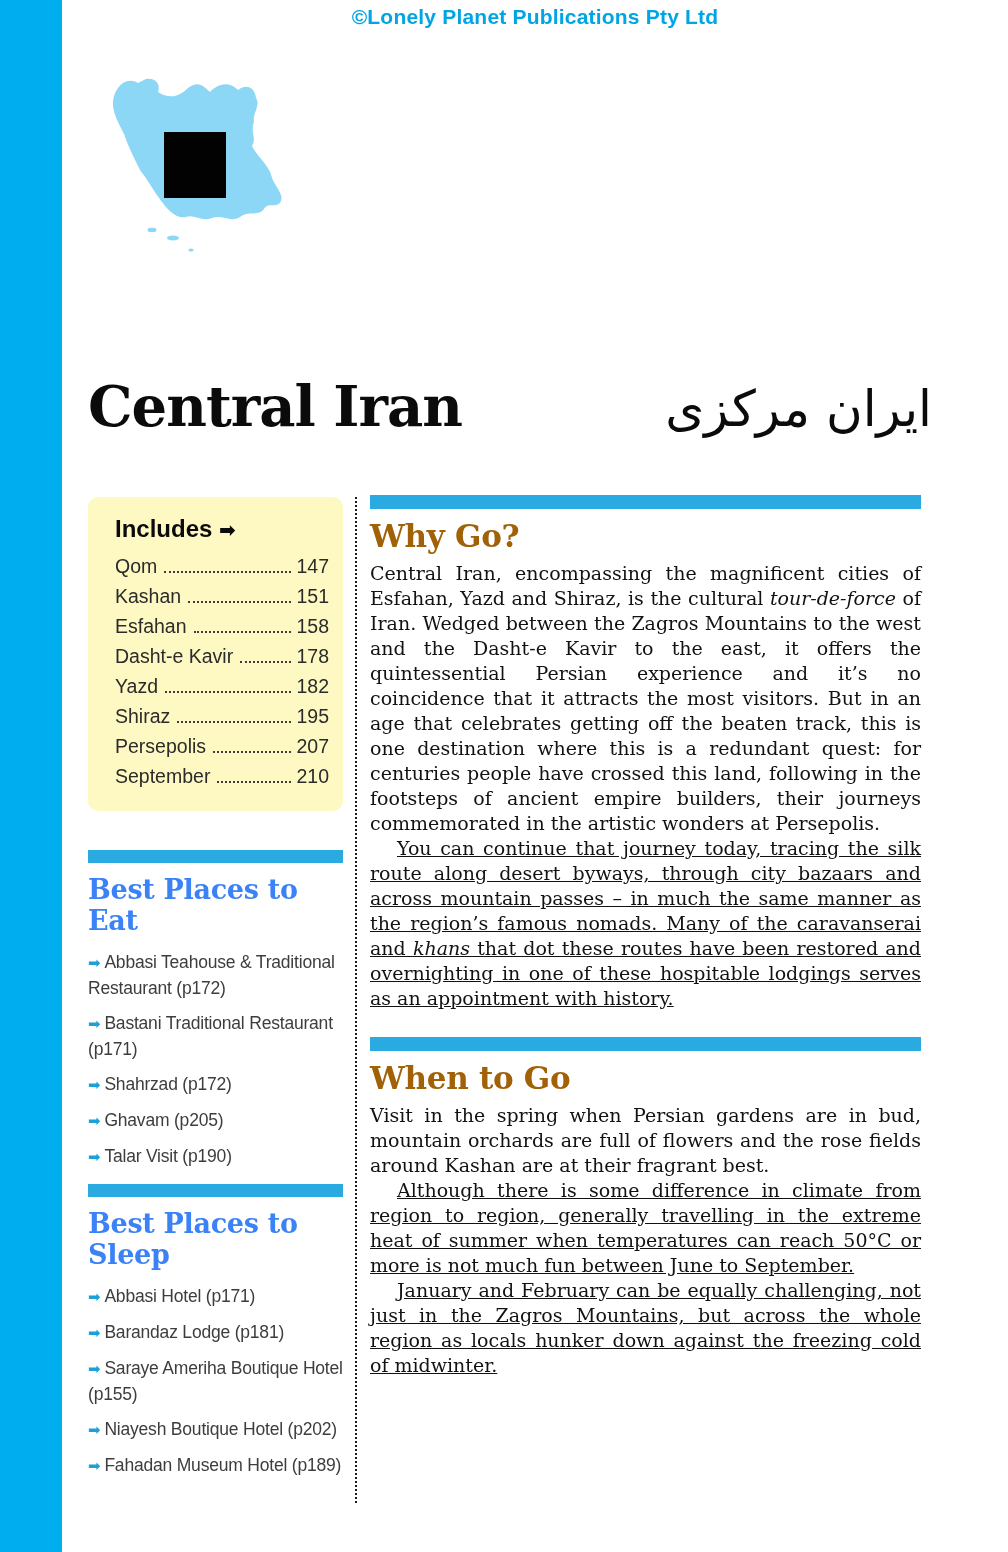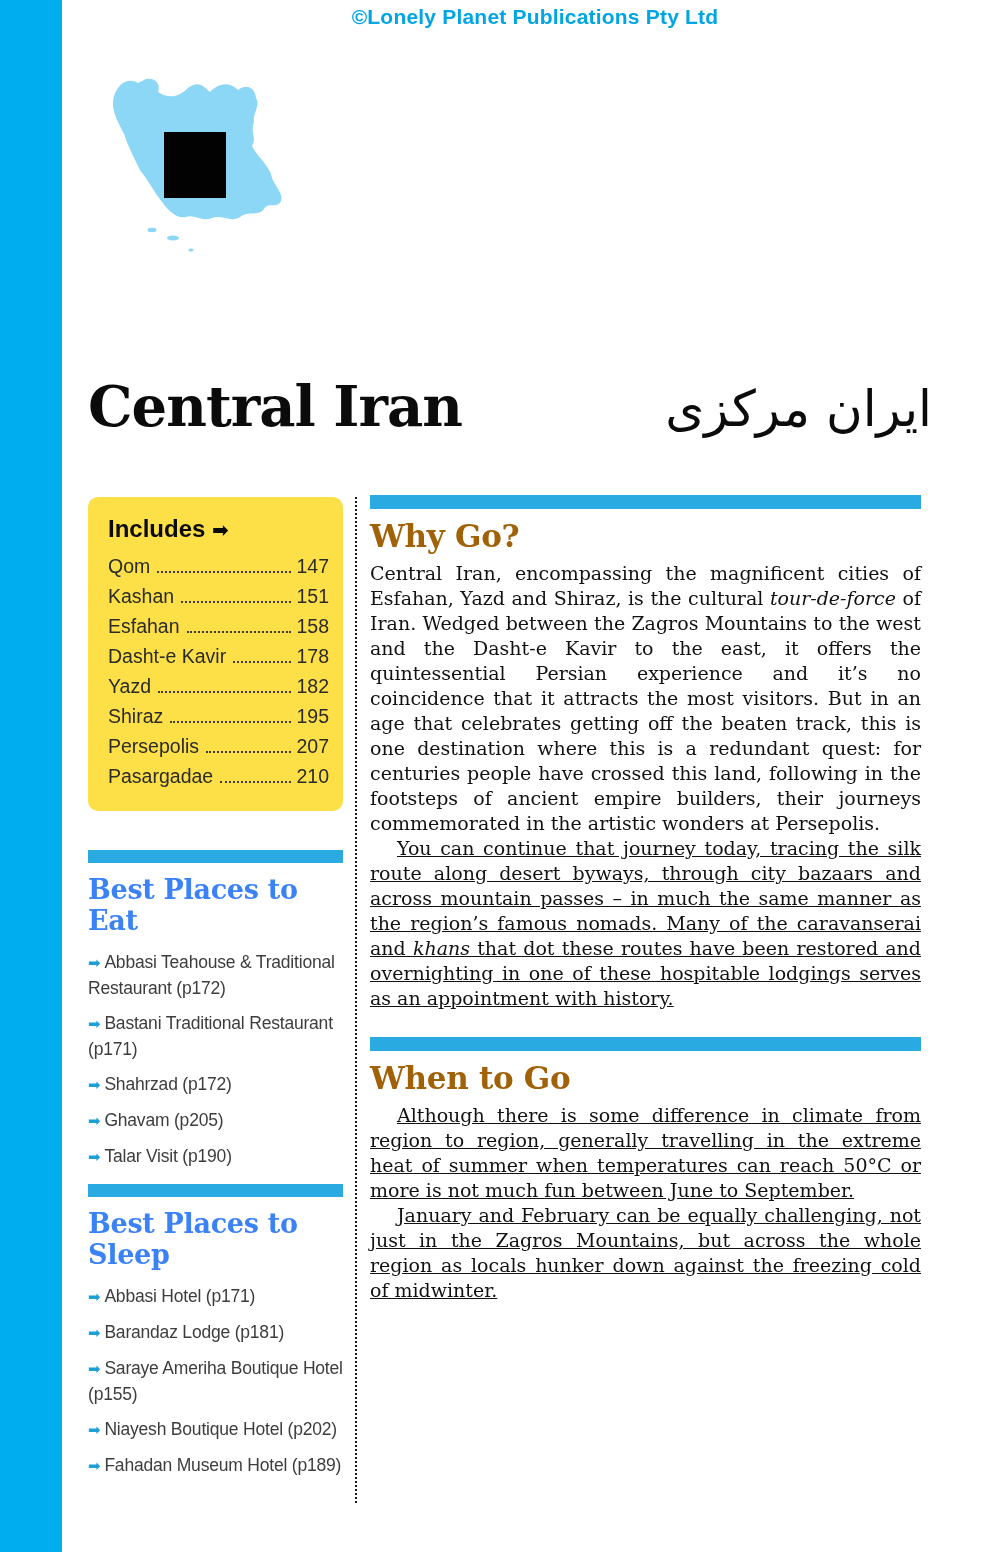--- a/index.html
+++ b/index.html
@@ -21,21 +21,21 @@
   .title-fa { font-family:"DejaVu Sans", sans-serif; font-size:50px; color:#0b0b0b;
               line-height:1; direction:rtl; }
 
   .left-col  { position:absolute; left:88px;  top:497px; width:255px; }
   .right-col { position:absolute; left:370px; top:495px; width:551px; }
 
   .col-divider { position:absolute; left:355px; top:497px; height:1006px;
                  border-left:2px dotted #1a1a1a; }
 
   
-  .includes-box { background:#fde047; border-radius:10px; padding:18px 14px 20px 20px; }
+  .includes-box { background:#fef9c3; border-radius:10px; padding:18px 14px 20px 27px; }
   .includes-heading { font-family:"Liberation Sans", sans-serif; font-weight:bold;
                       font-size:24px; color:#0b0b0b; margin-bottom:8px; }
   .includes-heading .inc-arrow { font-family:"DejaVu Sans", sans-serif; font-size:20px; }
   .inc-row { display:flex; align-items:baseline; font-family:"Liberation Sans", sans-serif;
              font-size:19.5px; color:#2b2b2b; line-height:30px; }
   .inc-leader { flex:1; border-bottom:2.6px dotted #3d3d3d; margin:0 5px 5px 7px; min-width:12px; }
   .inc-page { color:#2b2b2b; }
 
   
   .section-bar { height:13px; background:#29ABE2; }
@@ -119,21 +119,21 @@
       <span>Shiraz</span>
         <span class="inc-leader"></span>
         <span class="inc-page">195</span>
     </div>
     <div class="inc-row">
       <span>Persepolis</span>
         <span class="inc-leader"></span>
         <span class="inc-page">207</span>
     </div>
     <div class="inc-row">
-      <span>Pasargadae</span>
+      <span>September</span>
         <span class="inc-leader"></span>
         <span class="inc-page">210</span>
     </div>
   </div>
 
   <div class="side-section">
     <div class="section-bar"></div>
     <div class="side-heading">Best Places to Eat</div>
     <div class="side-item"><span class="bullet">➡</span><span>Abbasi Teahouse &amp; Traditional Restaurant (p172)</span></div>
     <div class="side-item"><span class="bullet">➡</span><span>Bastani Traditional Restaurant (p171)</span></div>
@@ -159,17 +159,18 @@
   <div class="section-bar" style="height:14px;"></div>
   <div class="main-heading">Why Go?</div>
 
   <p class="body-p"><span>Central Iran, encompassing the magnificent cities of Esfahan, Yazd and Shiraz, is the cultural </span><em>tour-de-force</em><span> of Iran. Wedged between the Zagros Mountains to the west and the Dasht-e Kavir to the east, it offers the quintessential Persian experience and it’s no coincidence that it attracts the most visitors. But in an age that celebrates getting off the beaten track, this is one destination where this is a redundant quest: for centuries people have crossed this land, following in the footsteps of ancient empire builders, their journeys commemorated in the artistic wonders at Persepolis.</span></p>
 
   <p class="body-p indent"><span>You can continue that journey today, tracing the silk route along desert byways, through city bazaars and across mountain passes – in much the same manner as the region’s famous nomads. Many of the caravanserai and </span><em>khans</em><span> that dot these routes have been restored and overnighting in one of these hospitable lodgings serves as an appointment with history.</span></p>
 
   <div class="when-block">
     <div class="section-bar" style="height:14px;"></div>
     <div class="main-heading">When to Go</div>
+    <p class="body-p">Visit in the spring when Persian gardens are in bud, mountain orchards are full of flowers and the rose fields around Kashan are at their fragrant best.</p>
     <p class="body-p indent">Although there is some difference in climate from region to region, generally travelling in the extreme heat of summer when temperatures can reach 50°C or more is not much fun between June to September.</p>
     <p class="body-p indent">January and February can be equally challenging, not just in the Zagros Mountains, but across the whole region as locals hunker down against the freezing cold of midwinter.</p>
   </div>
 
 </div>
 
 </body></html>

